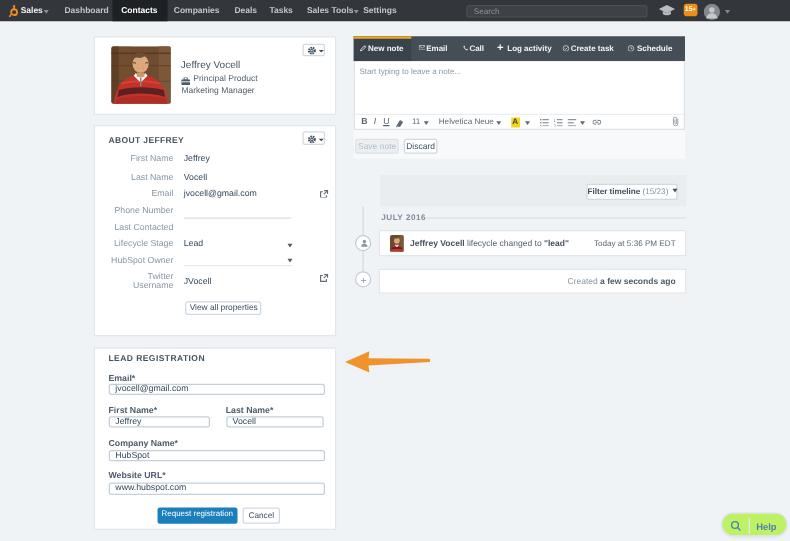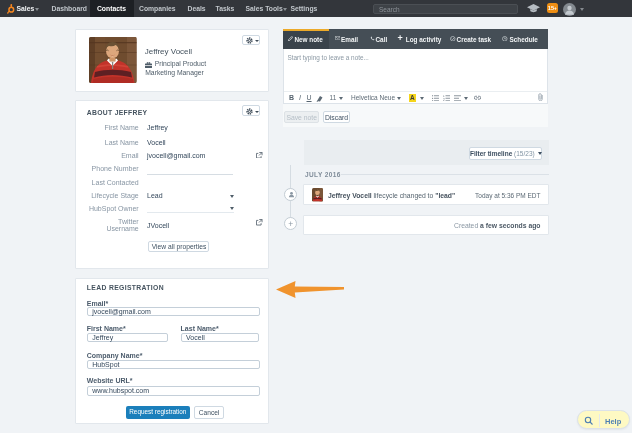--- a/index.html
+++ b/index.html
@@ -158,21 +158,21 @@
   <div class="flbl" style="left:10.6px;top:98px">Website URL*</div>
   <div class="inp" style="left:10.6px;top:107.5px;width:173px">www.hubspot.com</div>
   <div class="abs" style="left:49.4px;top:127.5px;width:64.5px;height:12.6px;background:#1b7fbb;border-radius:2px;color:#fff;font-size:6.4px;text-align:center;line-height:12.6px;white-space:nowrap">Request registration</div>
   <div class="btn" style="left:117.7px;top:127.5px;width:30.4px;height:12.6px;font-size:6.6px;color:#3e5061;text-align:center;line-height:11px">Cancel</div>
 </div>
 
 <svg class="abs" style="left:274px;top:279px" width="72" height="21" viewBox="0 0 72 21">
   <polygon points="2,10.5 21.5,2 20.8,7.6 70,7.9 70,10.6 20.8,13.4 21.5,19 2,10.5" fill="#f0932d"></polygon>
 </svg>
 
-<div class="abs" style="left:577px;top:410px;width:53px;height:19px;background:#fef9c3;border:1px solid #dce2e8;border-radius:9.5px;box-shadow:0 1px 2px rgba(0,0,0,.06)">
+<div class="abs" style="left:577px;top:410px;width:53px;height:19px;background:#bef264;border:1px solid #dce2e8;border-radius:9.5px;box-shadow:0 1px 2px rgba(0,0,0,.06)">
   <svg class="abs" style="left:6px;top:4.5px" width="10" height="10" viewBox="0 0 20 20">
     <circle cx="8" cy="8" r="5.4" fill="none" stroke="#4d7fb3" stroke-width="2.2"></circle>
     <line x1="12" y1="12" x2="17" y2="17" stroke="#4d7fb3" stroke-width="2.2"></line>
   </svg>
   <div class="abs" style="left:20.5px;top:3px;height:13px;border-left:1px solid #e4e9ed"></div>
   <div class="t" style="left:27px;top:5.5px;font-size:7.5px;font-weight:bold;color:#4d7fb3">Help</div>
 </div>
 
 <div id="tabbar" class="abs" style="left:283px;top:28.5px;width:265px;height:20px;background:#454e56;color:#f3f5f6;font-size:6.4px;font-weight:bold">
   <div class="abs" style="left:0;top:0;width:46px;height:20px;background:#3a434b;border-top:2px solid #ecaa2a"></div>

